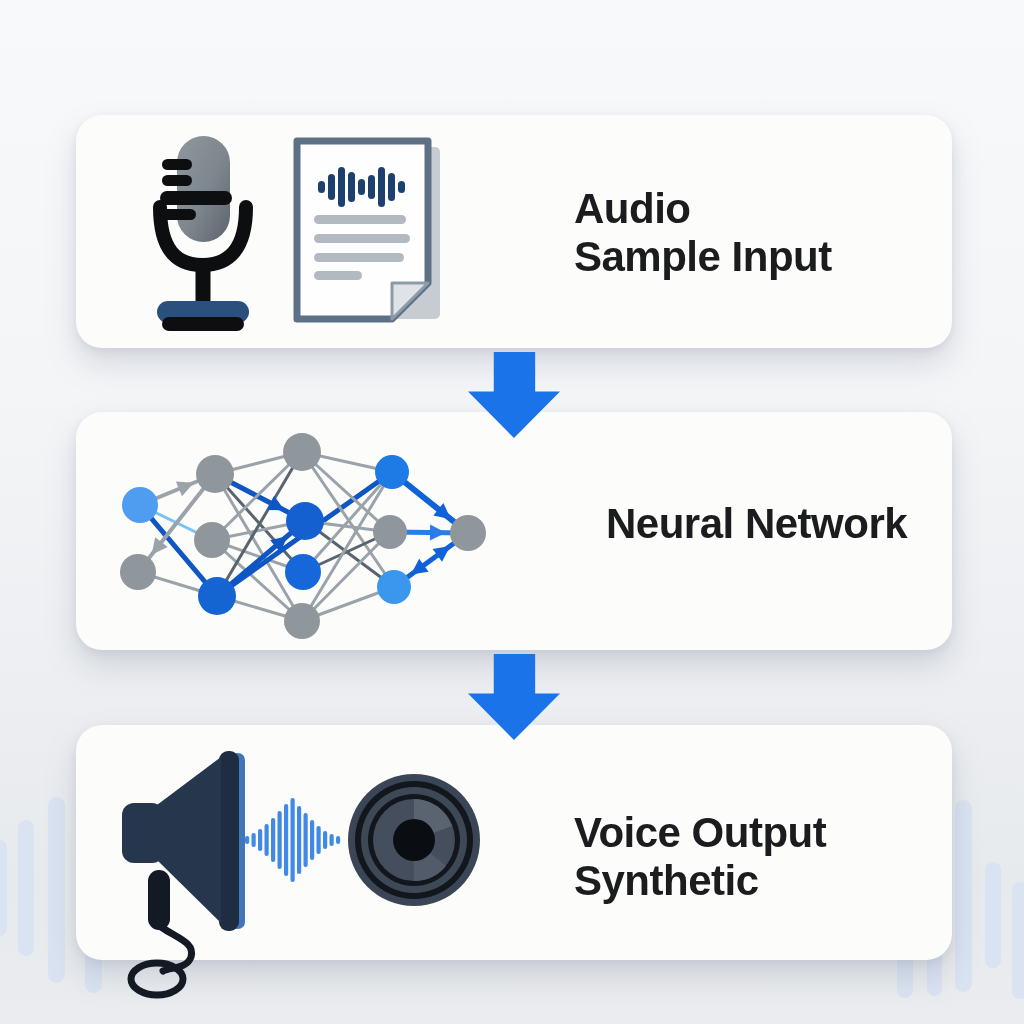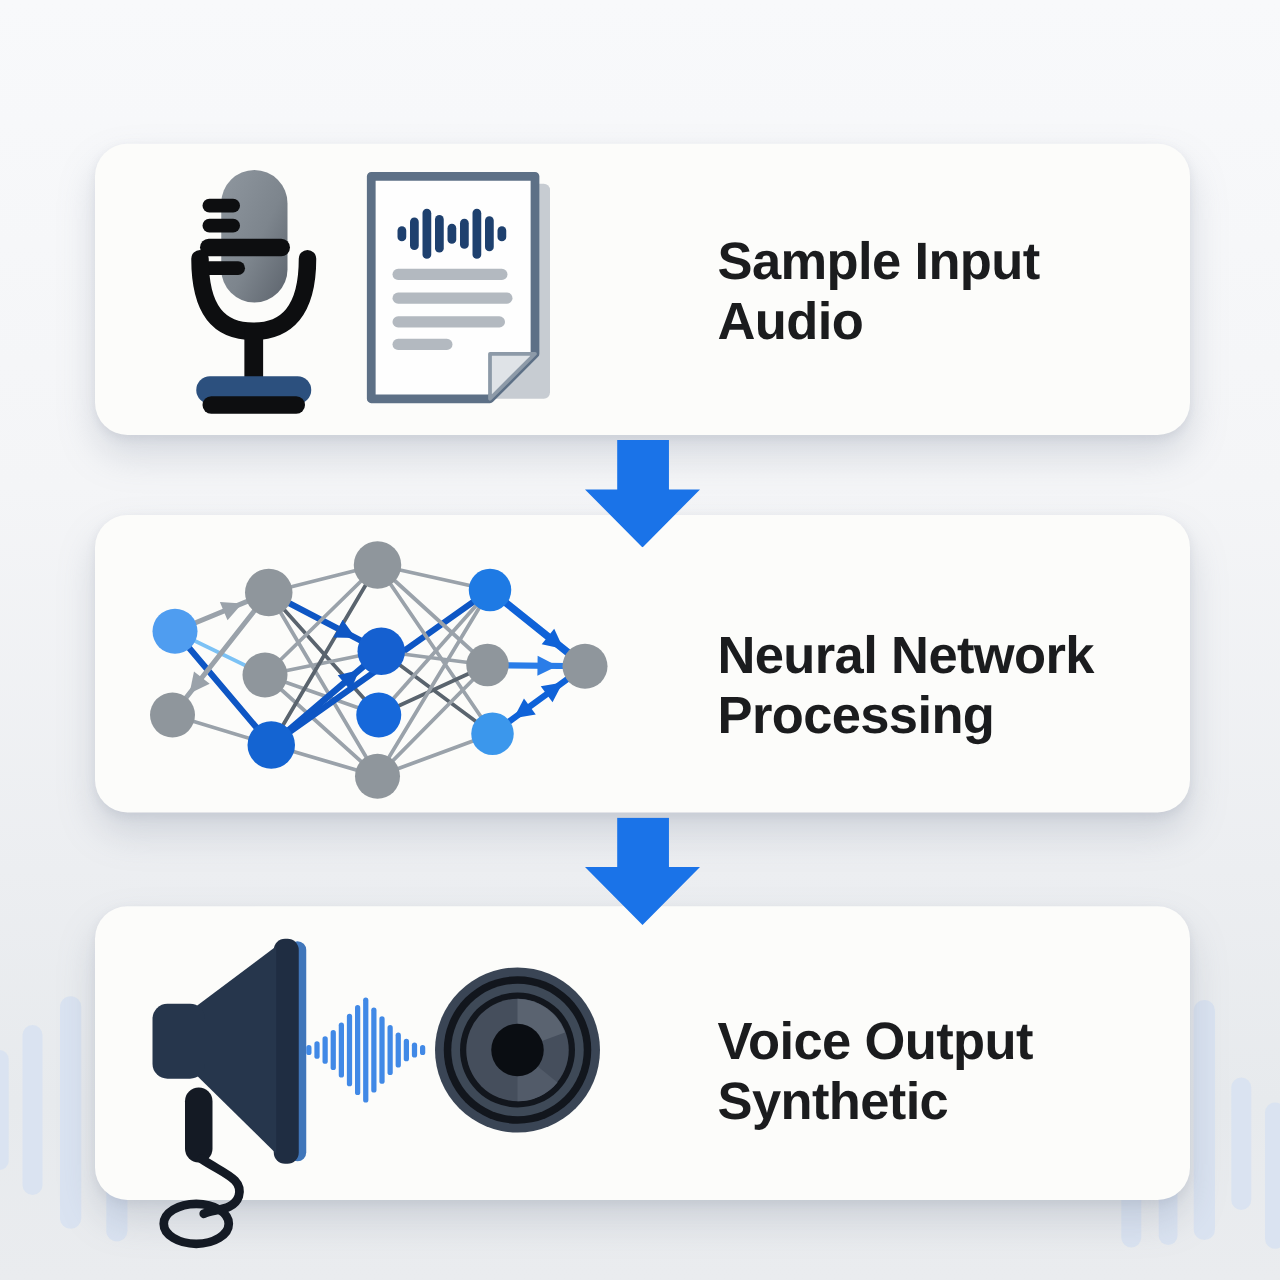--- a/index.html
+++ b/index.html
@@ -9,21 +9,21 @@
           background:linear-gradient(180deg,#f8f9fb 0%,#f4f5f7 38%,#eceef1 68%,#e7eaed 86%,#eaecef 100%);}
   .bgbar{position:absolute;border-radius:99px;opacity:.9;z-index:0;}
   .card{position:absolute;left:76px;width:876px;background:#fcfcfa;border-radius:26px;z-index:1;
         box-shadow:0 16px 30px rgba(125,136,155,.26),0 3px 8px rgba(125,136,155,.14);}
   .card1{top:115px;height:233px;}
   .card2{top:412px;height:238px;}
   .card3{top:725px;height:235px;}
   .icon{position:absolute;}
   .text-zone{position:absolute;left:498px;color:#1b1c1e;font-weight:bold;
              font-size:42px;line-height:48px;letter-spacing:-.5px;}
-  .t1{top:70px;} .t2{top:88px;} .t3{top:84px;}
+  .t1{top:70px;} .t2{top:88px;margin-left:32px;} .t3{top:84px;}
   .arrow{position:absolute;width:92px;height:86px;z-index:2;
          clip-path:polygon(28% 0,73% 0,73% 46%,100% 46%,50% 100%,0 46%,28% 46%);}
   .arrow1{left:468px;top:352px;}
   .arrow2{left:468px;top:654px;}
 </style>
 </head>
 <body>
 
 <div class="canvas">
 
@@ -74,22 +74,22 @@
           <rect x="100" y="36" width="7" height="28" rx="3.5" fill="#1e406e"></rect>
           <rect x="110" y="44" width="7" height="12" rx="3.5" fill="#1e406e"></rect>
         </g>
       <rect x="26" y="78" width="92" height="9" rx="4.5" fill="#b3b9c0"></rect>
       <rect x="26" y="97" width="96" height="9" rx="4.5" fill="#b3b9c0"></rect>
       <rect x="26" y="116" width="90" height="9" rx="4.5" fill="#b3b9c0"></rect>
       <rect x="26" y="134" width="48" height="9" rx="4.5" fill="#b3b9c0"></rect>
     </svg>
 
     <div class="text-zone t1">
+      <div>Audio</div>
       <div>Sample Input</div>
-      <div>Audio</div>
     </div>
   </section>
 
   <div class="arrow arrow1" style="background: rgb(26, 115, 232);"></div>
 
   <section class="card card2">
     <svg id="netsvg" class="icon" style="left:24px;top:8px" width="400" height="230" viewBox="100 420 400 230">
         <line x1="140" y1="505" x2="215" y2="474" stroke="#9aa2aa" stroke-width="4" stroke-linecap="round"></line>
         <line x1="140" y1="505" x2="212" y2="540" stroke="#7cc2f5" stroke-width="3" stroke-linecap="round"></line>
         <line x1="140" y1="505" x2="217" y2="596" stroke="#0e56c4" stroke-width="5" stroke-linecap="round"></line>
@@ -137,21 +137,20 @@
         <circle cx="305" cy="521" r="19" fill="#1560d0"></circle>
         <circle cx="303" cy="572" r="18" fill="#1668da"></circle>
         <circle cx="302" cy="621" r="18" fill="#8f969c"></circle>
         <circle cx="392" cy="472" r="17" fill="#1e7ae4"></circle>
         <circle cx="390" cy="532" r="17" fill="#8f969c"></circle>
         <circle cx="394" cy="587" r="17" fill="#3b97ec"></circle>
         <circle cx="468" cy="533" r="18" fill="#8f969c"></circle>
       </svg>
     <div class="text-zone t2">
       <div>Neural Network</div>
-      <div>Processing</div>
     </div>
   </section>
 
   <div class="arrow arrow2" style="background: rgb(26, 115, 232);"></div>
 
   <section class="card card3">
     <svg class="icon" style="left:39px;top:20px;overflow:visible" width="140" height="255" viewBox="0 0 140 255">
       <rect x="116" y="8" width="14" height="176" rx="7" fill="#4076ba"></rect>
       <rect x="104" y="6" width="20" height="180" rx="9" fill="#1f2d42"></rect>
       <path d="M106,12 L106,178 L42,115 L42,60 Z" fill="#26364c"></path>

